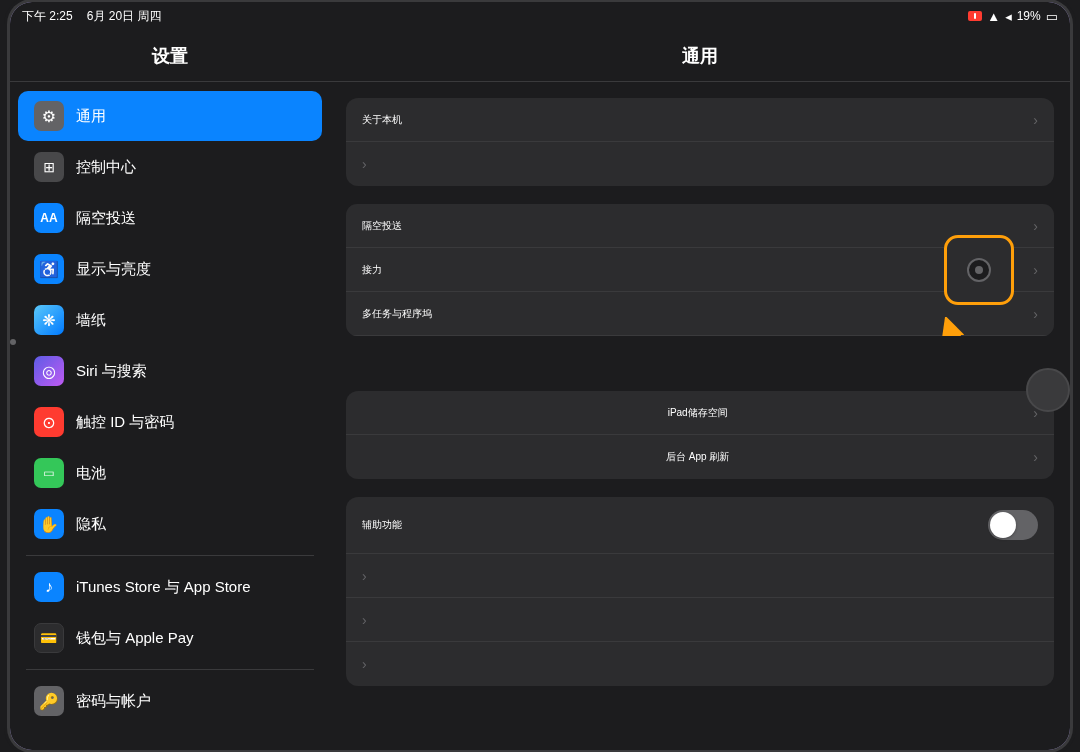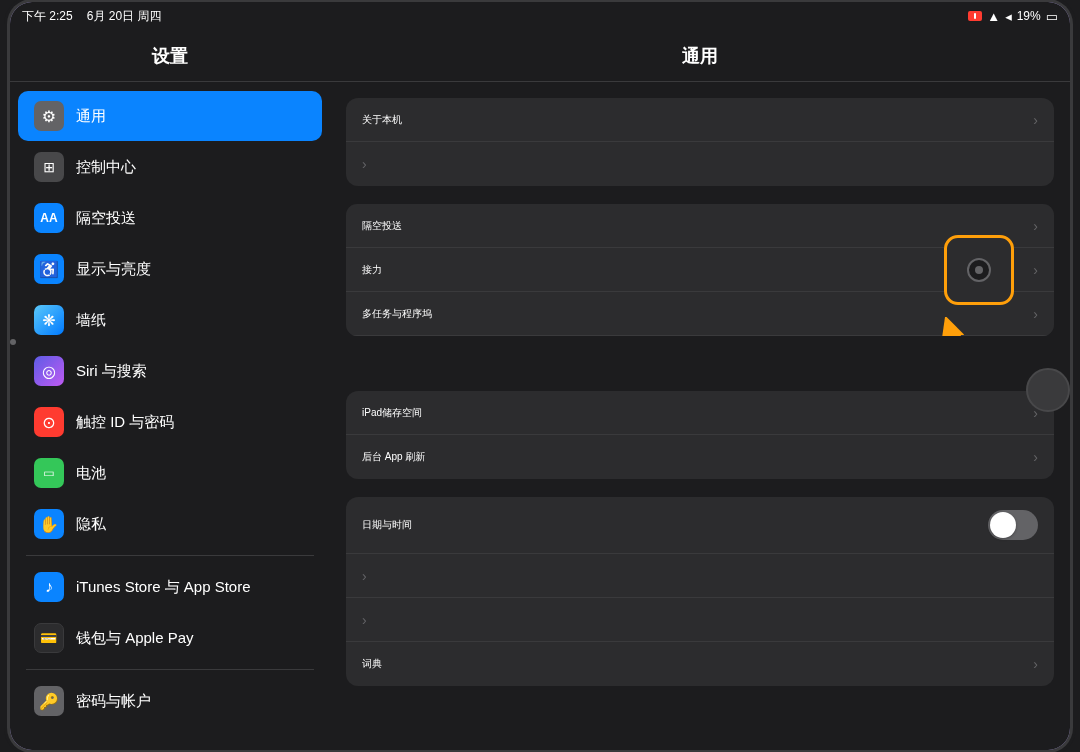--- a/index.html
+++ b/index.html
@@ -473,46 +473,45 @@
                 <defs>
                   <marker id="arrowhead" markerWidth="8" markerHeight="8" refX="4" refY="4" orient="auto">
                     <polygon points="0 0, 8 4, 0 8" fill="#ff9f0a"></polygon>
                   </marker>
                 </defs>
                 <path d="M 25 65 Q 35 40 25 10" stroke="#ff9f0a" stroke-width="3" fill="none" marker-end="url(#arrowhead)"></path>
               </svg>
             </div>
           </div>
 
-          <div class="settings-group" style="margin-top: 55px;">
+          <div class="settings-group" style="margin-top: 55px; text-align: center;">
             <div class="settings-row">
               <span class="settings-row-label">iPad储存空间</span>
               <span class="settings-row-chevron">›</span>
             </div>
             <div class="settings-row">
               <span class="settings-row-label">后台 App 刷新</span>
               <span class="settings-row-chevron">›</span>
             </div>
           </div>
 
           <div class="settings-group">
             <div class="settings-row">
-              <span class="settings-row-label">日期与时间</span>
+              <span class="settings-row-label">辅助功能</span>
               <div class="settings-row-toggle">
                 <div class="toggle-knob"></div>
               </div>
             </div>
             <div class="settings-row">
               <span class="settings-row-chevron">›</span>
             </div>
             <div class="settings-row">
               <span class="settings-row-chevron">›</span>
             </div>
             <div class="settings-row">
-              <span class="settings-row-label">词典</span>
               <span class="settings-row-chevron">›</span>
             </div>
           </div>
 
         </div>
       </div>
 
       <div class="home-button"></div>
     </div>
 

